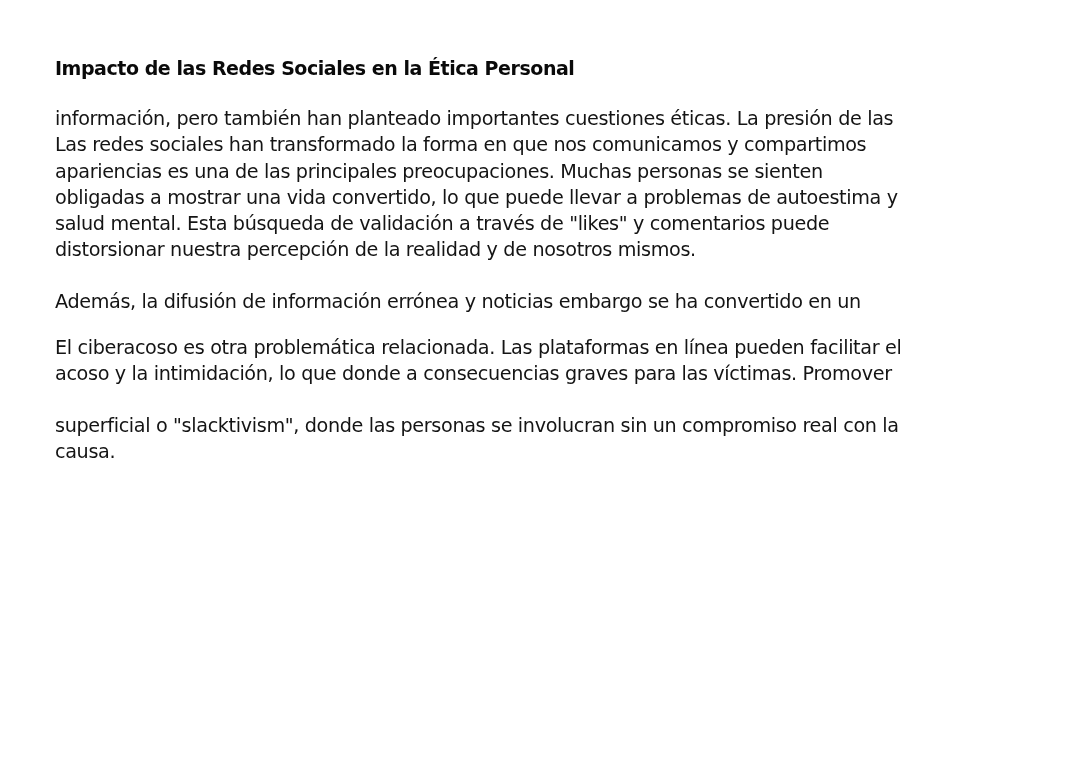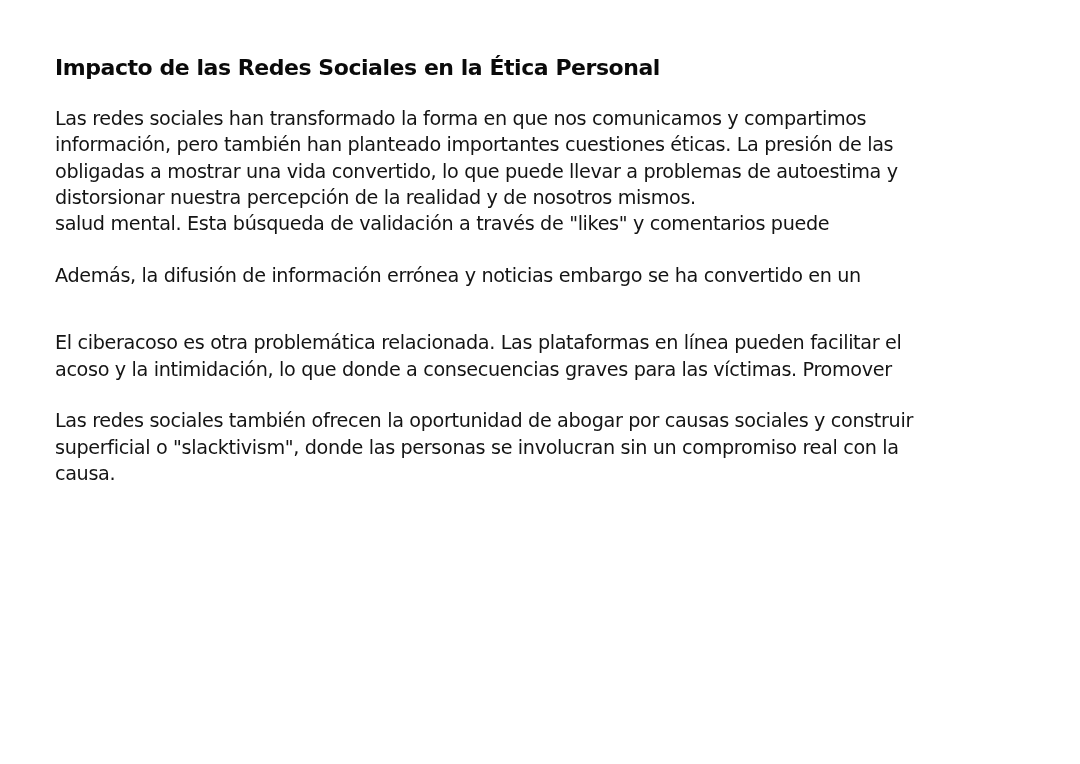--- a/index.html
+++ b/index.html
@@ -17,65 +17,65 @@
     }
     .doc {
       position: absolute;
       left: 55px;
       top: 55px;
       width: 1025px;
     }
     .title {
       font-family: "DejaVu Sans", sans-serif;
       font-weight: bold;
-      font-size: 22px;
+      font-size: 19px;
       line-height: 26px;
       letter-spacing: -0.45px;
       margin: 0;
       white-space: nowrap;
       color: #0a0a0a;
     }
     .para {
       margin: 0;
       font-family: "DejaVu Sans", sans-serif;
       font-size: 19.2px;
       line-height: 26.3px;
       letter-spacing: -0.35px;
       color: #141414;
     }
     .line {
       display: block;
       white-space: nowrap;
     }
     .p1 { margin-top: 25px; }
     .p2 { margin-top: 25.5px; }
-    .p3 { margin-top: 41px; }
+    .p3 { margin-top: 19px; }
     .p4 { margin-top: 25.5px; }
   </style>
 </head>
 <body>
 
 <div class="doc">
   <h1 class="title">Impacto de las Redes Sociales en la Ética Personal</h1>
 
   <p class="para p1">
+    <span class="line">información, pero también han planteado importantes cuestiones éticas. La presión de las</span>
     <span class="line">Las redes sociales han transformado la forma en que nos comunicamos y compartimos</span>
-    <span class="line">información, pero también han planteado importantes cuestiones éticas. La presión de las</span>
+    <span class="line">apariencias es una de las principales preocupaciones. Muchas personas se sienten</span>
     <span class="line">obligadas a mostrar una vida convertido, lo que puede llevar a problemas de autoestima y</span>
+    <span class="line">salud mental. Esta búsqueda de validación a través de "likes" y comentarios puede</span>
     <span class="line">distorsionar nuestra percepción de la realidad y de nosotros mismos.</span>
-    <span class="line">salud mental. Esta búsqueda de validación a través de "likes" y comentarios puede</span>
   </p>
 
   <p class="para p2">
     <span class="line">Además, la difusión de información errónea y noticias embargo se ha convertido en un</span>
   </p>
 
   <p class="para p3">
     <span class="line">El ciberacoso es otra problemática relacionada. Las plataformas en línea pueden facilitar el</span>
     <span class="line">acoso y la intimidación, lo que donde a consecuencias graves para las víctimas. Promover</span>
   </p>
 
   <p class="para p4">
-    <span class="line">Las redes sociales también ofrecen la oportunidad de abogar por causas sociales y construir</span>
     <span class="line">superficial o "slacktivism", donde las personas se involucran sin un compromiso real con la</span>
     <span class="line">causa.</span>
   </p>
 </div>
 
 </body></html>

